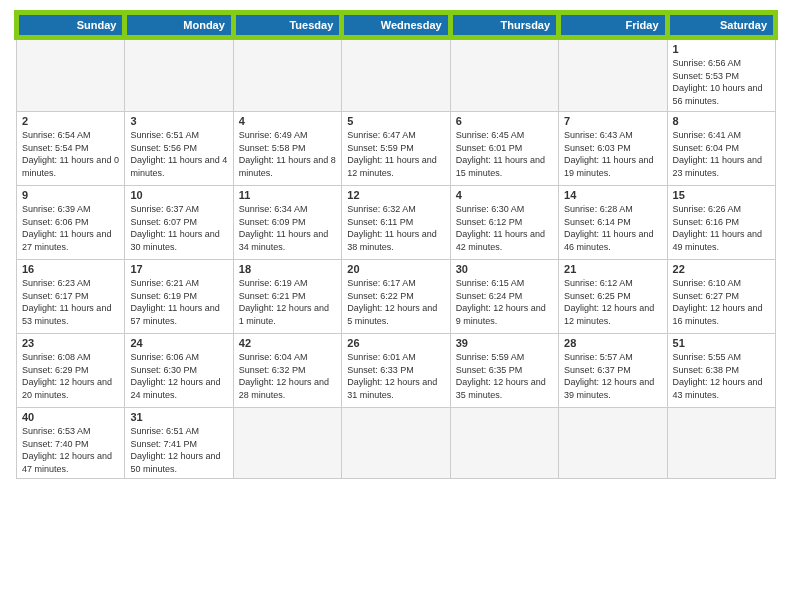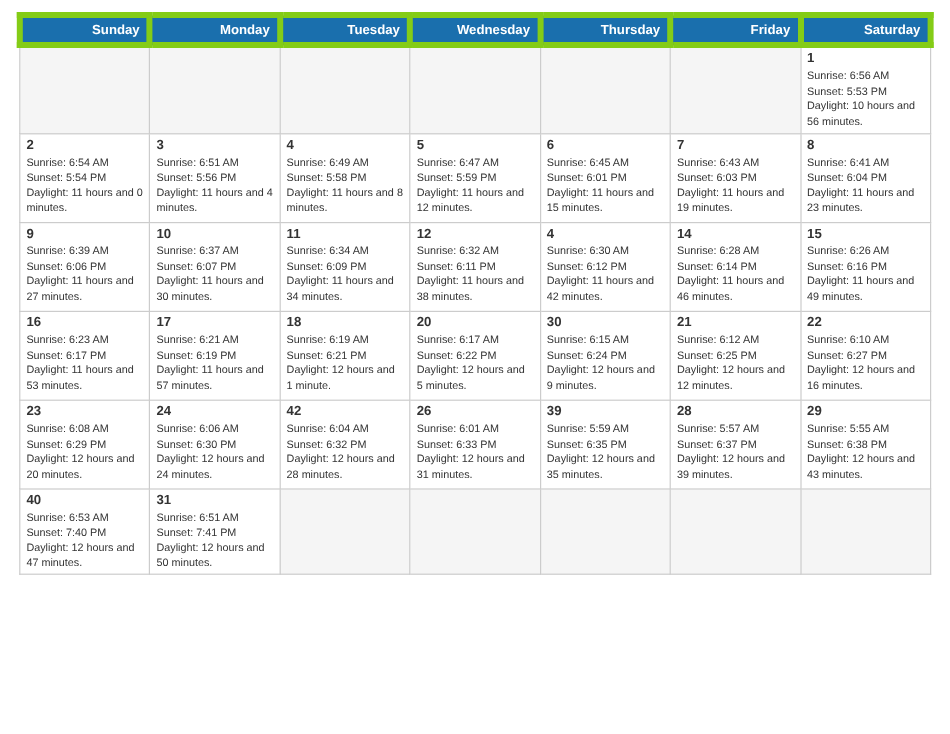--- a/index.html
+++ b/index.html
@@ -223,21 +223,21 @@
           </td>
           <td>
             <span class="day-num">39</span>
             <div class="day-info">Sunrise: 5:59 AM<br>Sunset: 6:35 PM<br>Daylight: 12 hours and 35 minutes.</div>
           </td>
           <td>
             <span class="day-num">28</span>
             <div class="day-info">Sunrise: 5:57 AM<br>Sunset: 6:37 PM<br>Daylight: 12 hours and 39 minutes.</div>
           </td>
           <td>
-            <span class="day-num">29</span>
+            <span class="day-num">51</span>
             <div class="day-info">Sunrise: 5:55 AM<br>Sunset: 6:38 PM<br>Daylight: 12 hours and 43 minutes.</div>
           </td>
         </tr>
         <tr class="last-row">
           <td>
             <span class="day-num">40</span>
             <div class="day-info">Sunrise: 6:53 AM<br>Sunset: 7:40 PM<br>Daylight: 12 hours and 47 minutes.</div>
           </td>
           <td>
             <span class="day-num">31</span>

